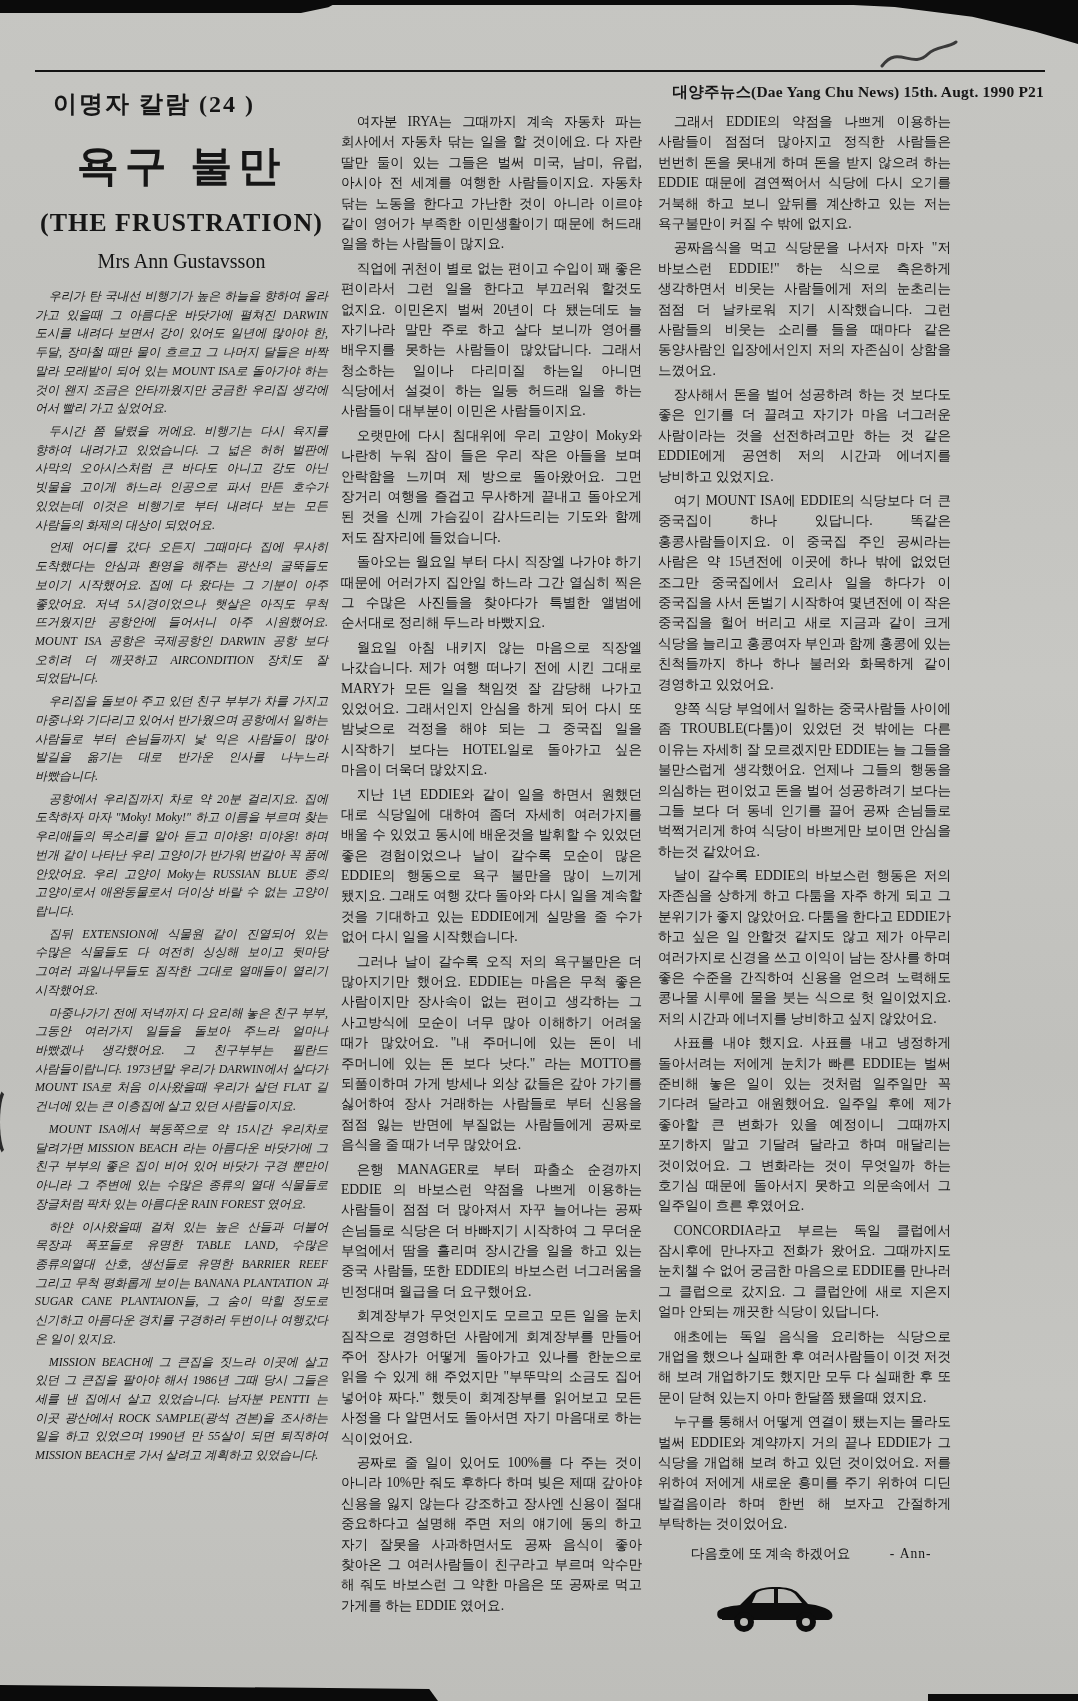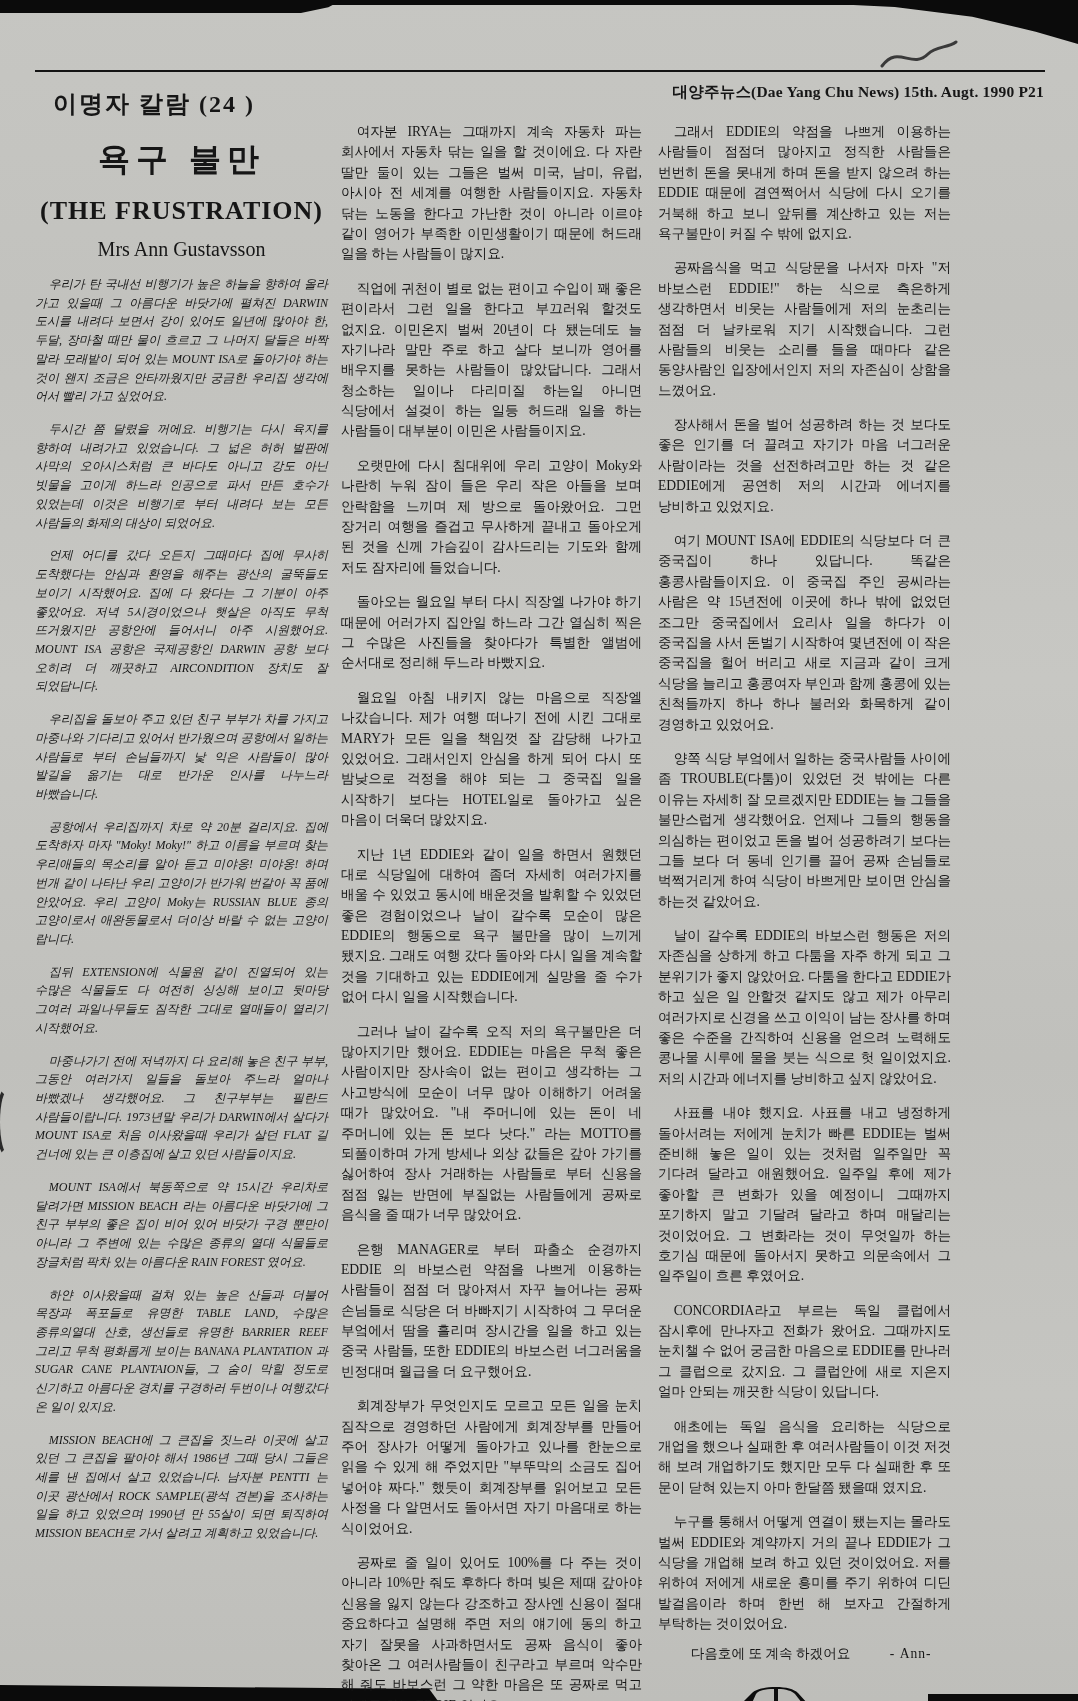--- a/index.html
+++ b/index.html
@@ -27,29 +27,29 @@
     position:absolute;top:82px;right:34px;
     font-size:15.5px;font-weight:bold;letter-spacing:.2px;
     font-family:"Liberation Serif","DejaVu Serif",serif;
   }
   
   .col{position:absolute;top:108px;text-align:justify;}
   .col1{left:35px;top:88px;width:293px;height:1570px;}
   .col2{left:341px;width:301px;height:1500px;}
   .col3{left:658px;width:293px;height:1500px;}
   .col .para{
-    margin:14px 0 3px 0;
+    margin:4px 0 3px 0;
     font-size:13.6px;line-height:1.5;
     text-indent:1.15em;
     word-break:keep-all;overflow-wrap:break-word;
   }
   .col1 .para{font-size:12px;line-height:1.56;font-style:italic;}
   .head-block{text-align:left;margin-bottom:10px;}
   .column-label{font-size:24px;font-weight:bold;letter-spacing:2px;margin:0 0 18px 18px;}
-  .title{font-size:32px;font-weight:bold;text-align:center;letter-spacing:6px;margin:0 0 14px 0;
+  .title{font-size:42px;font-weight:bold;text-align:center;letter-spacing:6px;margin:0 0 14px 0;
          font-family:"Liberation Sans","DejaVu Sans",sans-serif;}
   .subtitle{font-size:26px;font-weight:bold;text-align:center;letter-spacing:1px;margin:8px 0 12px 0;}
   .byline{font-size:20px;text-align:center;margin:0 0 14px 0;}
   .closing{margin-top:10px;font-size:13.6px;text-indent:2.4em;text-align:left;}
   .closing .sig{margin-left:36px;letter-spacing:1px;}
   .car{margin:16px 0 0 56px;display:block;}
 </style>
 </head>
 <body>
 

